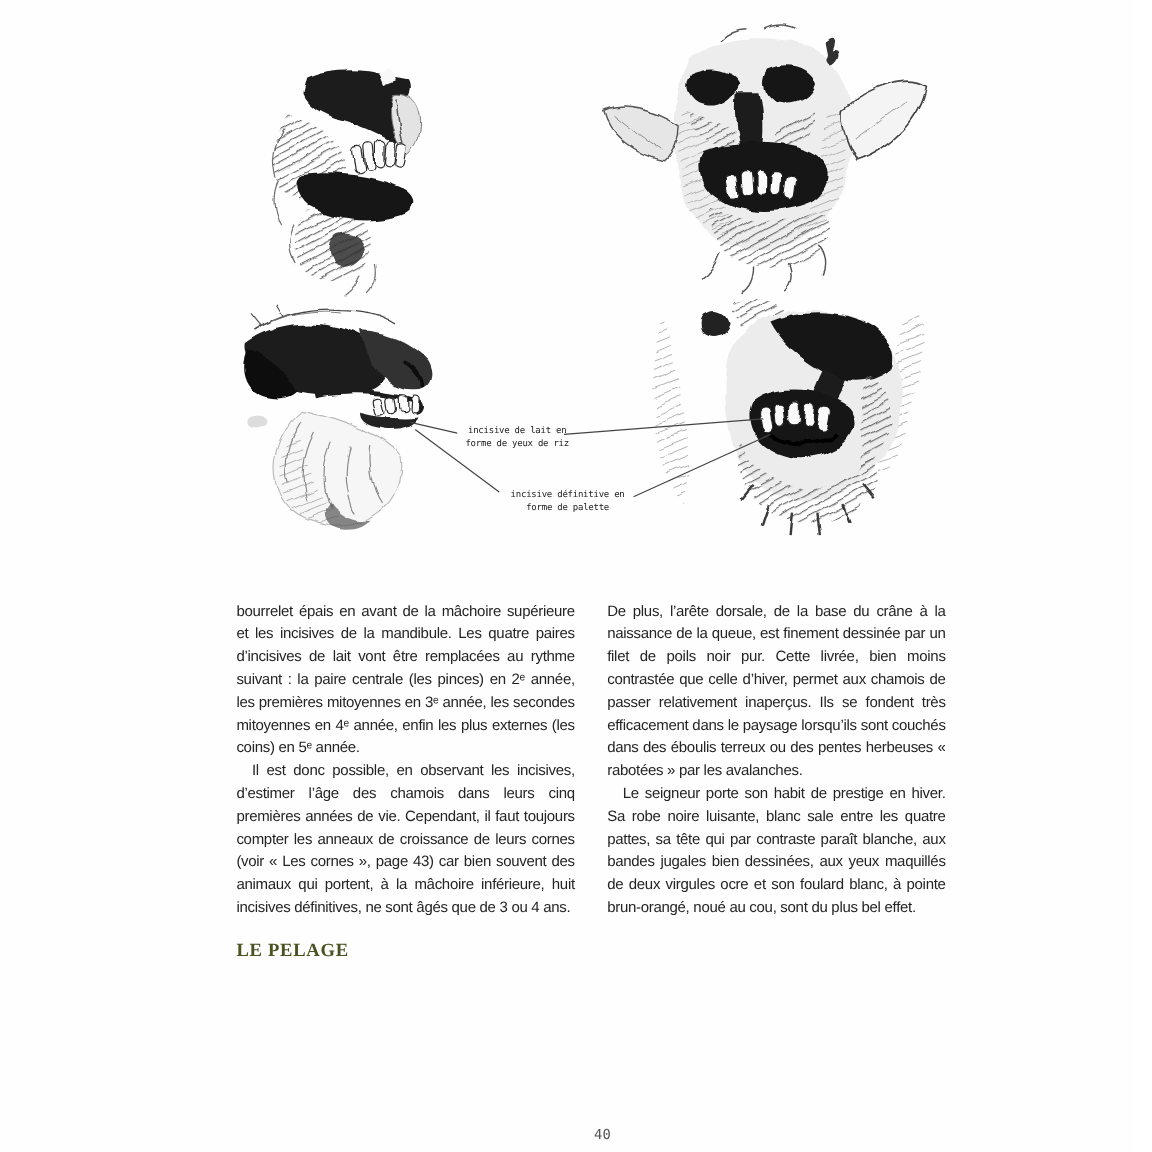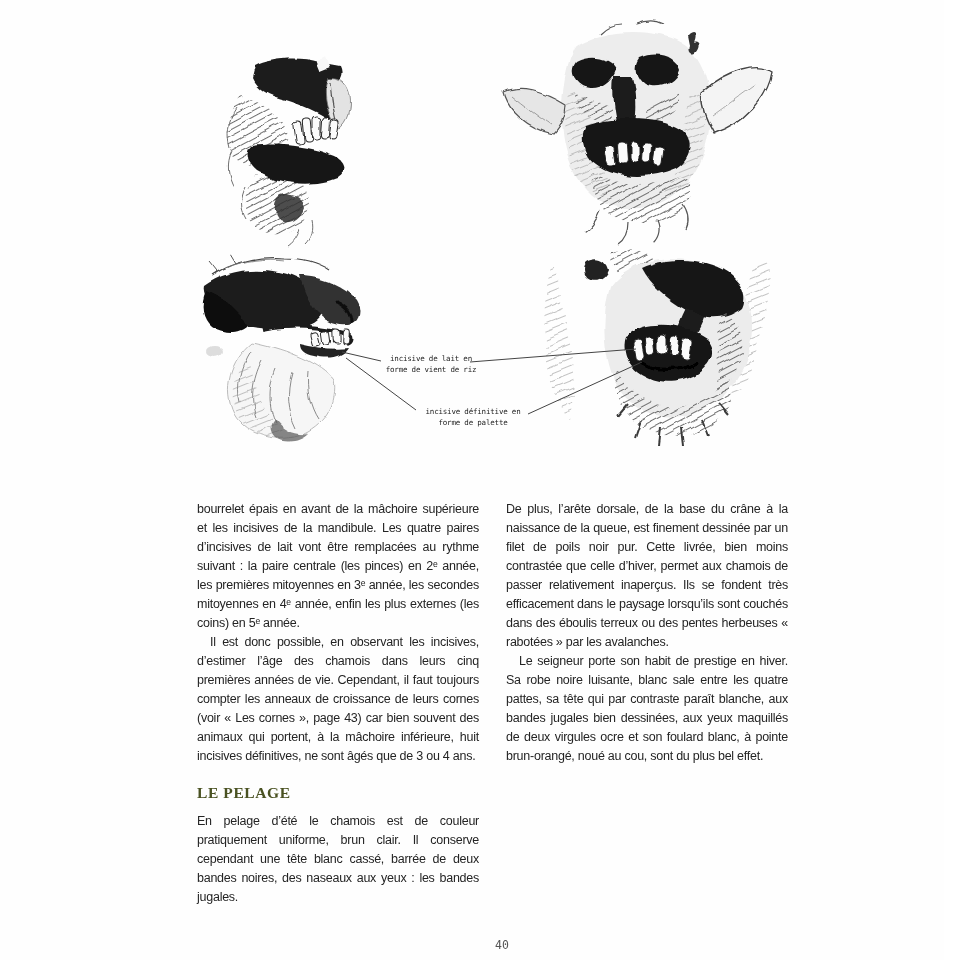--- a/index.html
+++ b/index.html
@@ -162,33 +162,32 @@
     <g stroke="#444" stroke-width="1">
       <line x1="342" y1="352" x2="381" y2="361"></line>
       <line x1="346" y1="358" x2="416" y2="410"></line>
       <line x1="470" y1="362" x2="636" y2="349"></line>
       <line x1="528" y1="414" x2="642" y2="362"></line>
     </g>
   </svg>
 
   <div class="ann ann1">
     <div>incisive de lait en</div>
-    <div>forme de vient de riz</div>
+    <div>forme de yeux de riz</div>
   </div>
   <div class="ann ann2">
     <div>incisive définitive en</div>
     <div>forme de palette</div>
   </div>
 
 
   <div class="col col-left">
     <p class="noindent">bourrelet épais en avant de la mâchoire supérieure et les incisives de la mandibule. Les quatre paires d’incisives de lait vont être remplacées au rythme suivant : la paire centrale (les pinces) en 2ᵉ année, les premières mitoyennes en 3ᵉ année, les secondes mitoyennes en 4ᵉ année, enfin les plus externes (les coins) en 5ᵉ année.</p>
     <p class="indent">Il est donc possible, en observant les incisives, d’estimer l’âge des chamois dans leurs cinq premières années de vie. Cependant, il faut toujours compter les anneaux de croissance de leurs cornes (voir « Les cornes », page 43) car bien souvent des animaux qui portent, à la mâchoire inférieure, huit incisives définitives, ne sont âgés que de 3 ou 4 ans.</p>
     <h2>LE PELAGE</h2>
-    <p class="noindent">En pelage d’été le chamois est de couleur pratiquement uniforme, brun clair. Il conserve cependant une tête blanc cassé, barrée de deux bandes noires, des naseaux aux yeux : les bandes jugales.</p>
   </div>
 
   <div class="col col-right">
     <p class="noindent">De plus, l’arête dorsale, de la base du crâne à la naissance de la queue, est finement dessinée par un filet de poils noir pur. Cette livrée, bien moins contrastée que celle d’hiver, permet aux chamois de passer relativement inaperçus. Ils se fondent très efficacement dans le paysage lorsqu’ils sont couchés dans des éboulis terreux ou des pentes herbeuses « rabotées » par les avalanches.</p>
     <p class="indent">Le seigneur porte son habit de prestige en hiver. Sa robe noire luisante, blanc sale entre les quatre pattes, sa tête qui par contraste paraît blanche, aux bandes jugales bien dessinées, aux yeux maquillés de deux virgules ocre et son foulard blanc, à pointe brun-orangé, noué au cou, sont du plus bel effet.</p>
   </div>
 
   <div class="pagenum">40</div>
 </div>
 

